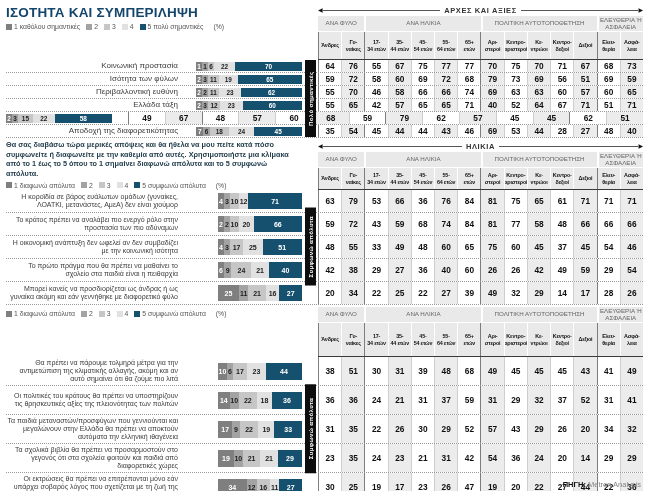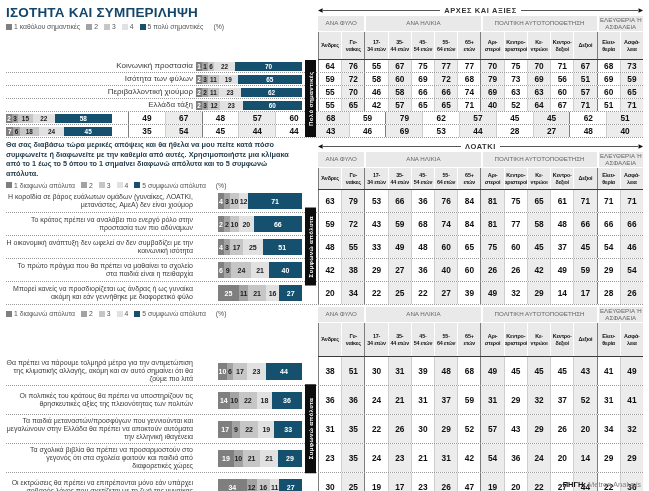--- a/index.html
+++ b/index.html
@@ -28,21 +28,21 @@
   .gcells{height:15px;grid-column-gap:0;}
   .gcell{background:#e9e9e9;color:#666;font-size:6.2px;display:flex;align-items:center;justify-content:center;
     text-align:center;line-height:1.05;padding:0 1px;border-left:2px solid #fff;overflow:hidden;}
   .gcell:first-child{border-left:none;}
   .scells{flex:1;border-bottom:1px solid #3a3a3a;margin-top:1px;}
   .scell{background:#e9e9e9;font-size:5.4px;font-weight:bold;color:#111;text-align:center;display:flex;
     align-items:center;justify-content:center;white-space:pre-line;line-height:1.12;letter-spacing:-.2px;
     border-left:1px solid #fff;overflow:hidden;}
   .row{display:flex;height:var(--rowH);border-bottom:1px dotted #999;align-items:stretch;}
   .rlabel{width:190px;flex:0 0 190px;font-size:var(--lblF);color:#3a3a3a;text-align:right;display:flex;
-    align-items:center;justify-content:flex-end;line-height:1.12;box-sizing:border-box;padding-right:3px;}
+    align-items:center;justify-content:flex-end;line-height:1.12;box-sizing:border-box;padding-right:18px;}
   .rbar{width:106px;flex:0 0 106px;display:flex;justify-content:flex-end;align-items:center;}
   .bar{display:flex;height:var(--barH);width:var(--barW);}
   .seg{position:relative;height:100%;min-width:0;}
   .seg .v{position:absolute;top:50%;left:50%;transform:translate(-50%,-50%);font-size:var(--barF);
     font-weight:bold;color:#1c1c1c;white-space:nowrap;}
   .seg.s1 .v,.seg.s5 .v{color:#fff;}
   .rcells{flex:1;min-width:0;}
   .cell{font-size:8.3px;font-weight:bold;color:#101010;display:flex;align-items:center;justify-content:center;
     border-left:1px solid #cecece;}
   .cell.stripe{background:#ececec;}
@@ -205,21 +205,21 @@
             <div class="cell stripe gb">79</div>
             <div class="cell">73</div>
             <div class="cell stripe">69</div>
             <div class="cell">56</div>
             <div class="cell stripe">51</div>
             <div class="cell gb">69</div>
             <div class="cell stripe">59</div>
           </div>
         </div>
         <div class="row">
-          <div class="rlabel">Περιβαλλοντική χιούμορ</div>
+          <div class="rlabel">Περιβαλλοντική ευθύνη</div>
           <div class="rbar">
             <div class="bar">
               <div class="seg s1" style="flex:2 1 0;min-width:6px;background:#7f7f7f">
                 <span class="v">2</span>
               </div>
               <div class="seg s2" style="flex:2 1 0;min-width:6px;background:#a3a3a3">
                 <span class="v">2</span>
               </div>
               <div class="seg s3" style="flex:11 1 0;min-width:9px;background:#c6c6c6">
                 <span class="v">11</span>
@@ -321,20 +321,21 @@
             <div class="cell stripe gb">79</div>
             <div class="cell">62</div>
             <div class="cell stripe">57</div>
             <div class="cell">45</div>
             <div class="cell stripe">45</div>
             <div class="cell gb">62</div>
             <div class="cell stripe">51</div>
           </div>
         </div>
         <div class="row">
+          <div class="rlabel">Αποδοχή της διαφορετικότητας</div>
           <div class="rbar">
             <div class="bar">
               <div class="seg s1" style="flex:7 1 0;min-width:6px;background:#7f7f7f">
                 <span class="v">7</span>
               </div>
               <div class="seg s2" style="flex:6 1 0;min-width:6px;background:#a3a3a3">
                 <span class="v">6</span>
               </div>
               <div class="seg s3" style="flex:18 1 0;background:#c6c6c6">
                 <span class="v">18</span>
@@ -395,21 +396,21 @@
                 <span>5 συμφωνώ απόλυτα</span>
               </span>
               <span class="pct">(%)</span>
             </div>
           </div>
           <div class="vsp"></div>
           <div class="rh">
             <div class="band">
               <span class="arr">◀</span>
               <span class="ln"></span>
-              <span class="bt">ΛΟΑΤΚΙ</span>
+              <span class="bt">ΗΛΙΚΙΑ</span>
               <span class="ln"></span>
               <span class="arr">▶</span>
             </div>
             <div class="gcells">
               <div class="gcell" style="grid-column:span 2">ΑΝΑ ΦΥΛΟ</div>
               <div class="gcell" style="grid-column:span 5">ΑΝΑ ΗΛΙΚΙΑ</div>
               <div class="gcell" style="grid-column:span 5">ΠΟΛΙΤΙΚΗ ΑΥΤΟΤΟΠΟΘΕΤΗΣΗ</div>
               <div class="gcell" style="grid-column:span 2">ΕΛΕΥΘΕΡΙΑ Ή ΑΣΦΑΛΕΙΑ</div>
             </div>
             <div class="scells">

